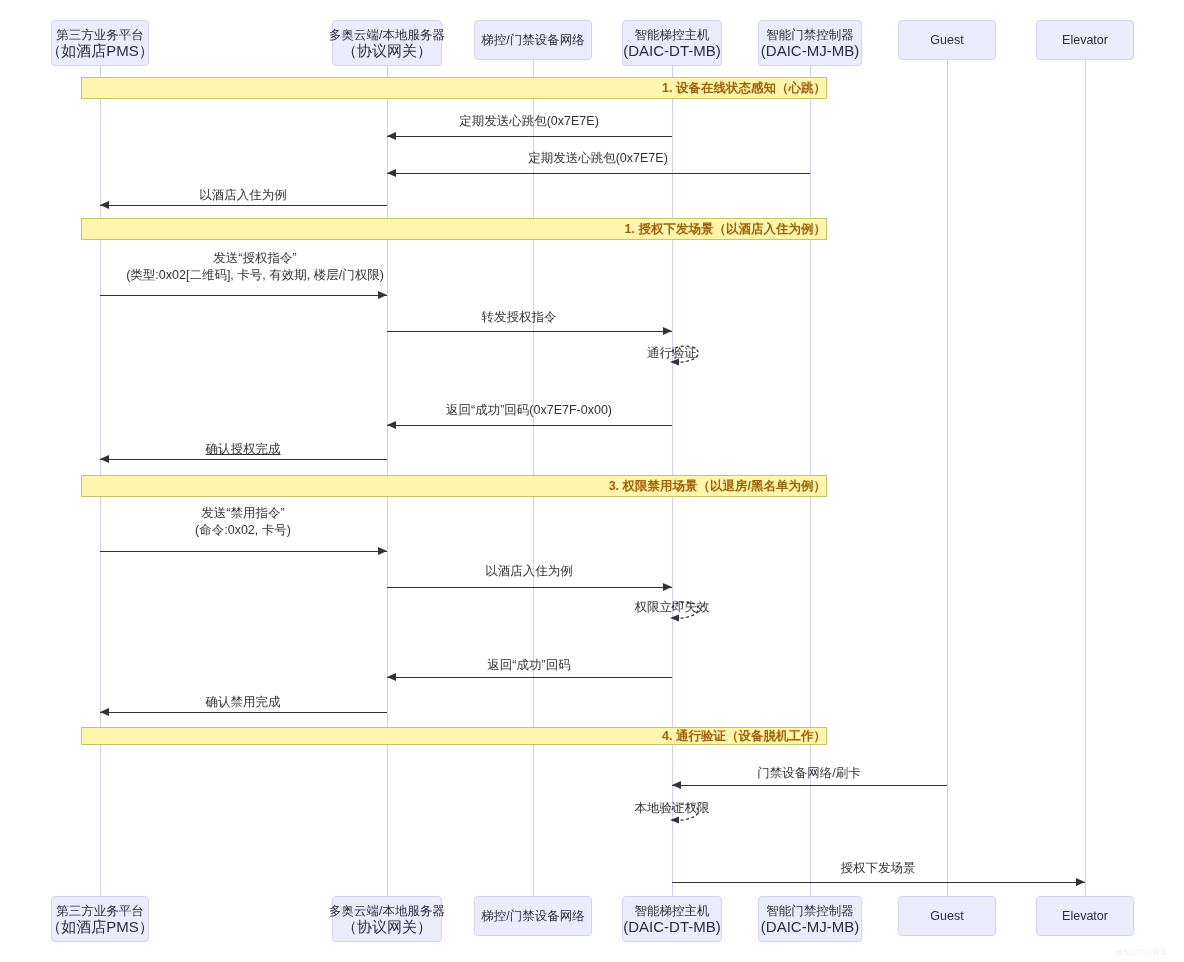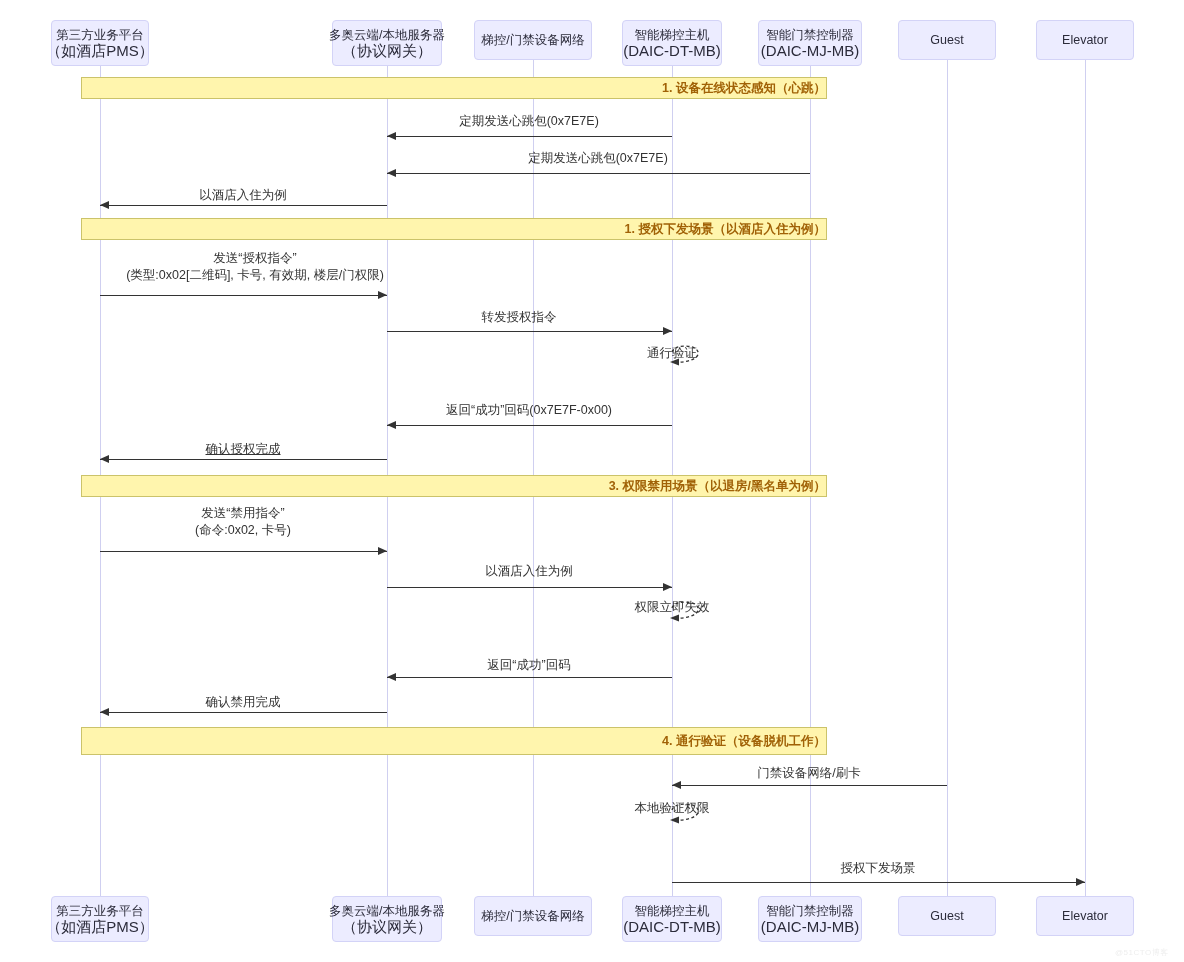--- a/index.html
+++ b/index.html
@@ -205,21 +205,21 @@
   <div class="layer" id="bands-layer">
       <div class="band" style="left: 81px; top: 77px; width: 746px; height: 22px;">
         <span>1. 设备在线状态感知（心跳）</span>
       </div>
       <div class="band" style="left: 81px; top: 218px; width: 746px; height: 22px;">
         <span>1. 授权下发场景（以酒店入住为例）</span>
       </div>
       <div class="band" style="left: 81px; top: 475px; width: 746px; height: 22px;">
         <span>3. 权限禁用场景（以退房/黑名单为例）</span>
       </div>
-      <div class="band" style="left: 81px; top: 727px; width: 746px; height: 28px;">
+      <div class="band" style="left: 81px; top: 727px; width: 746px; height: 18px;">
         <span>4. 通行验证（设备脱机工作）</span>
       </div>
     </div>
   <div class="layer" id="actors-layer">
       <div class="actor" style="left: 51px; top: 20px; width: 98px; height: 46px;">
         <div>第三方业务平台</div>
         <div class="l2">（如酒店PMS）</div>
       </div>
       <div class="actor" style="left: 51px; top: 896px; width: 98px; height: 46px;">
         <div>第三方业务平台</div>

